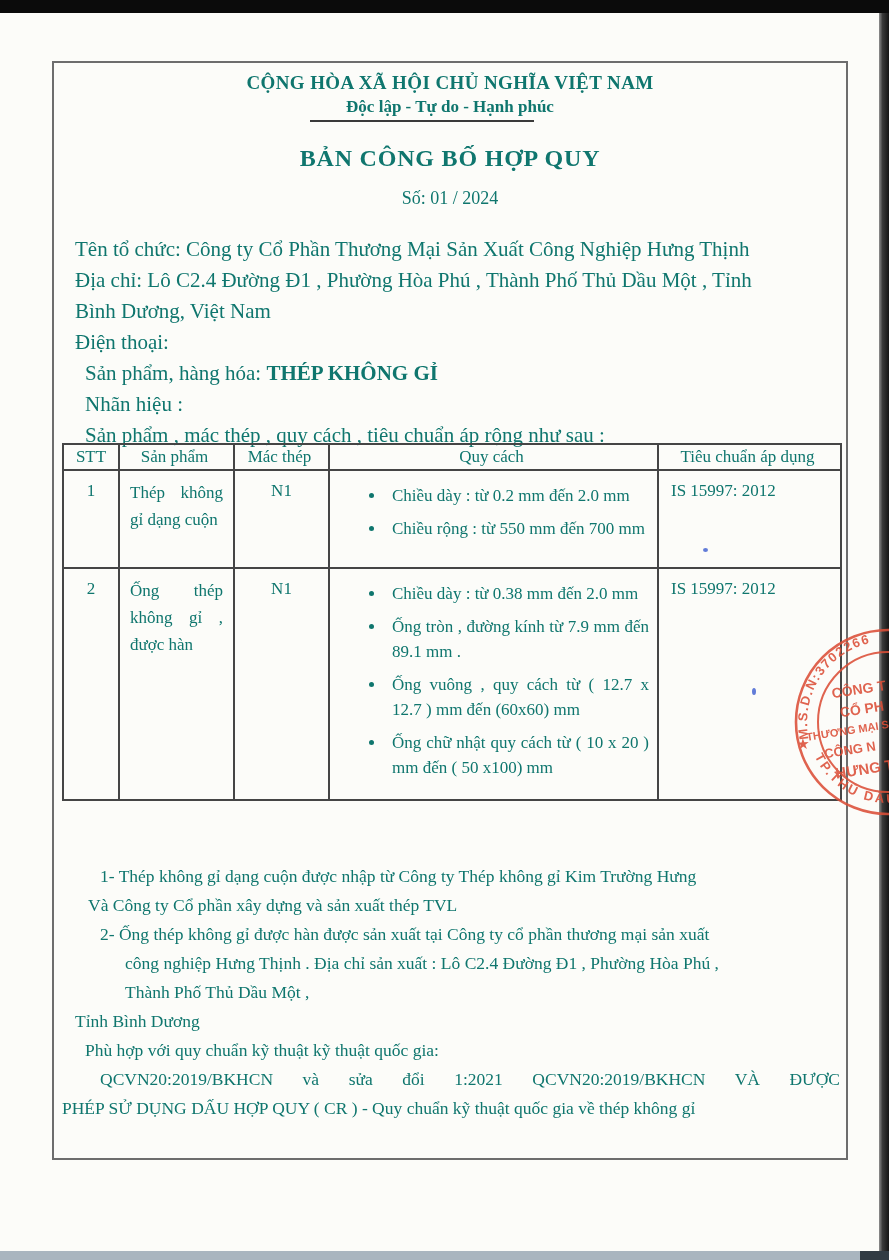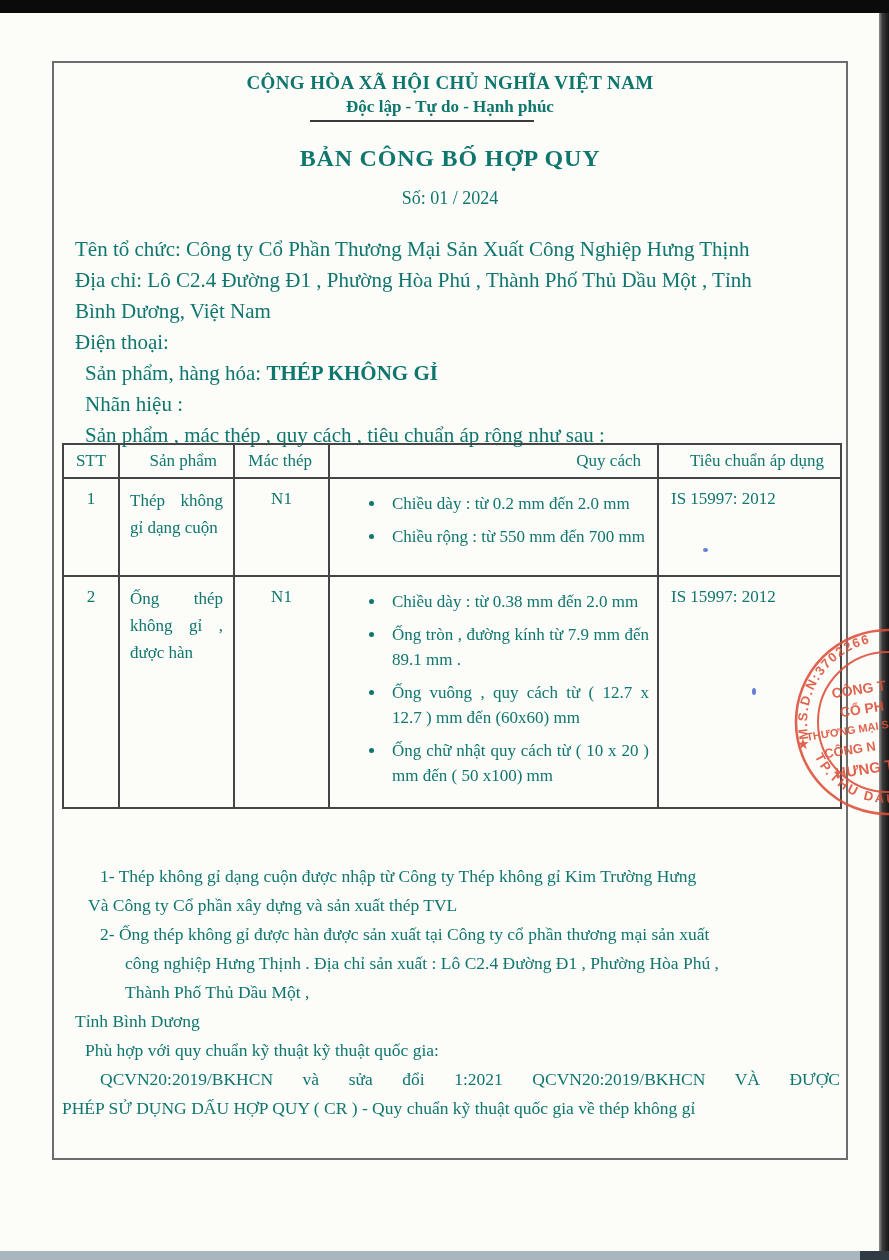--- a/index.html
+++ b/index.html
@@ -31,22 +31,22 @@
   .info{position:absolute;left:75px;top:234px;width:760px;font-size:21px;}
   .info .line{height:31px;line-height:31px;white-space:nowrap;}
   .indent10{padding-left:10px;}
   .bold{font-weight:bold;}
 
   
   table.spec{position:absolute;left:62px;top:443px;border-collapse:collapse;table-layout:fixed;
     font-size:17px;}
   table.spec th,table.spec td{border:2px solid #454545;vertical-align:top;font-weight:normal;
     overflow:hidden;}
-  table.spec thead tr{height:34px;}
-  table.spec thead th{vertical-align:middle;text-align:right;padding:0 16px 0 12px;}
+  table.spec thead tr{height:26px;}
+  table.spec thead th{vertical-align:middle;text-align:center;padding:0 16px 0 12px;}
   table.spec thead th.c0{text-align:center;padding:0;}
   tr.r1{height:98px;}
   tr.r2{height:232px;}
   td.stt{text-align:center;padding-top:10px;}
   td.sp{padding:8px 10px 0 10px;text-align:justify;line-height:27px;}
   td.mt{text-align:center;padding-top:10px;}
   td.qc{padding:4px 8px 0 14px;}
   td.qc ul{margin:0;padding:0 0 0 42px;}
   td.qc li{margin:8px 0 8px 0;line-height:25px;text-align:justify;padding-left:6px;}
   td.tc{padding:10px 0 0 12px;}

